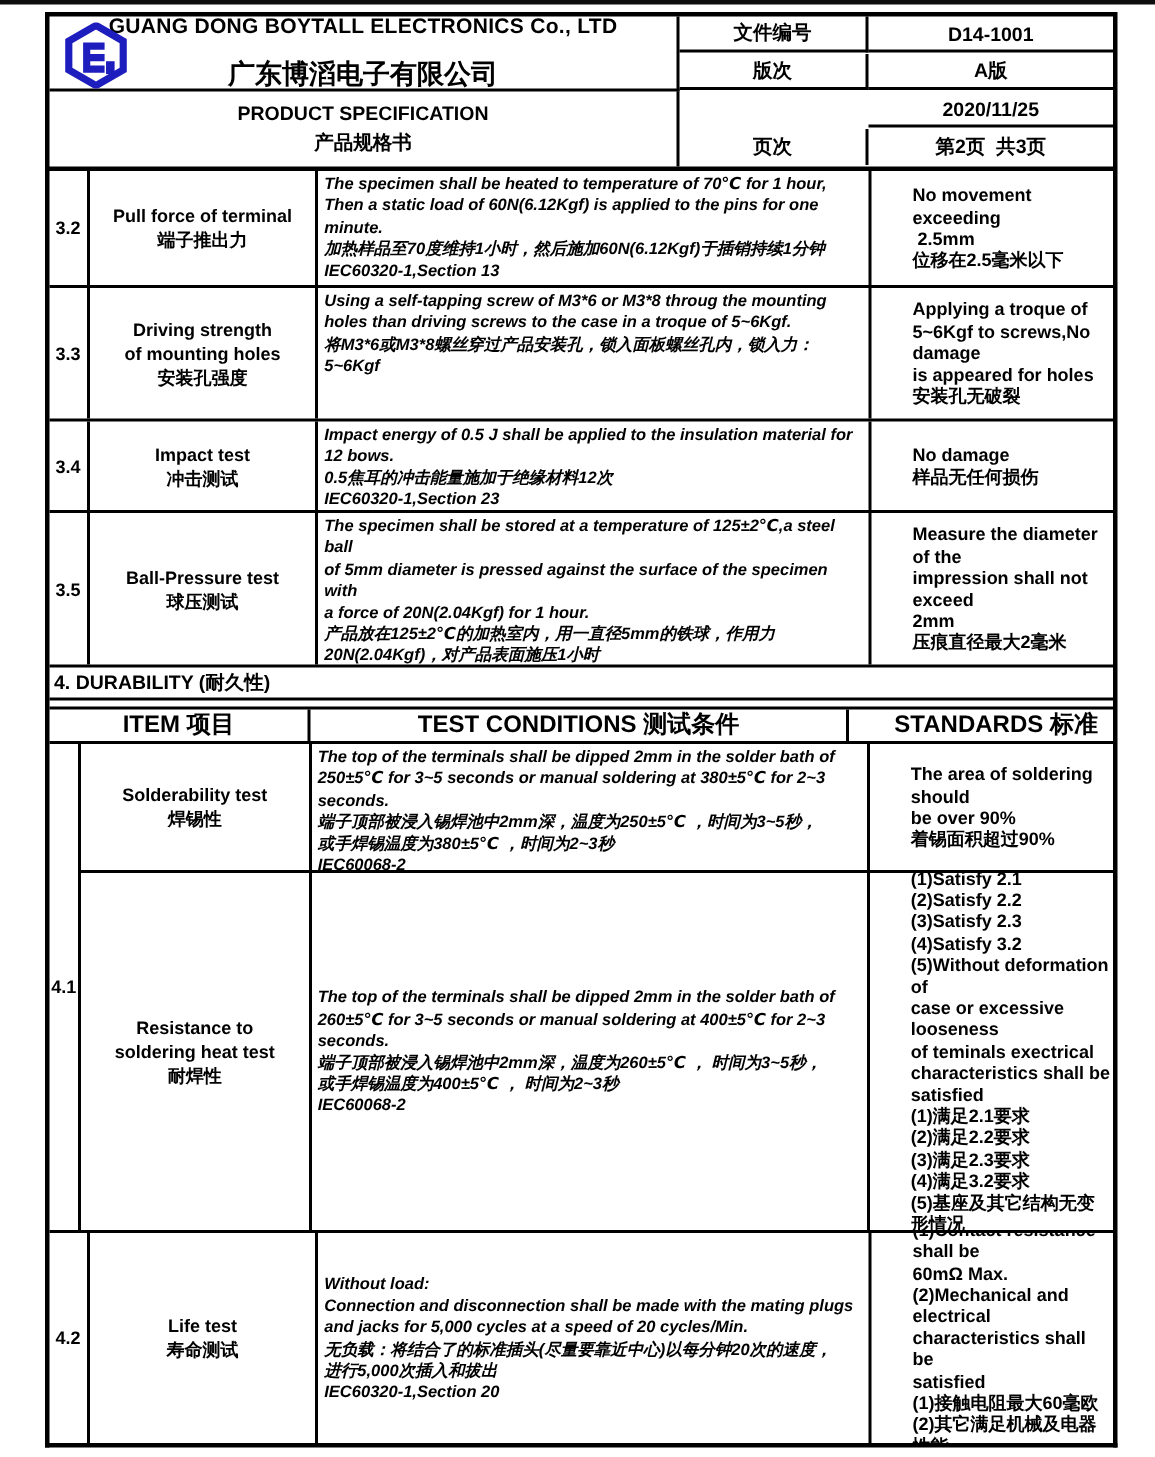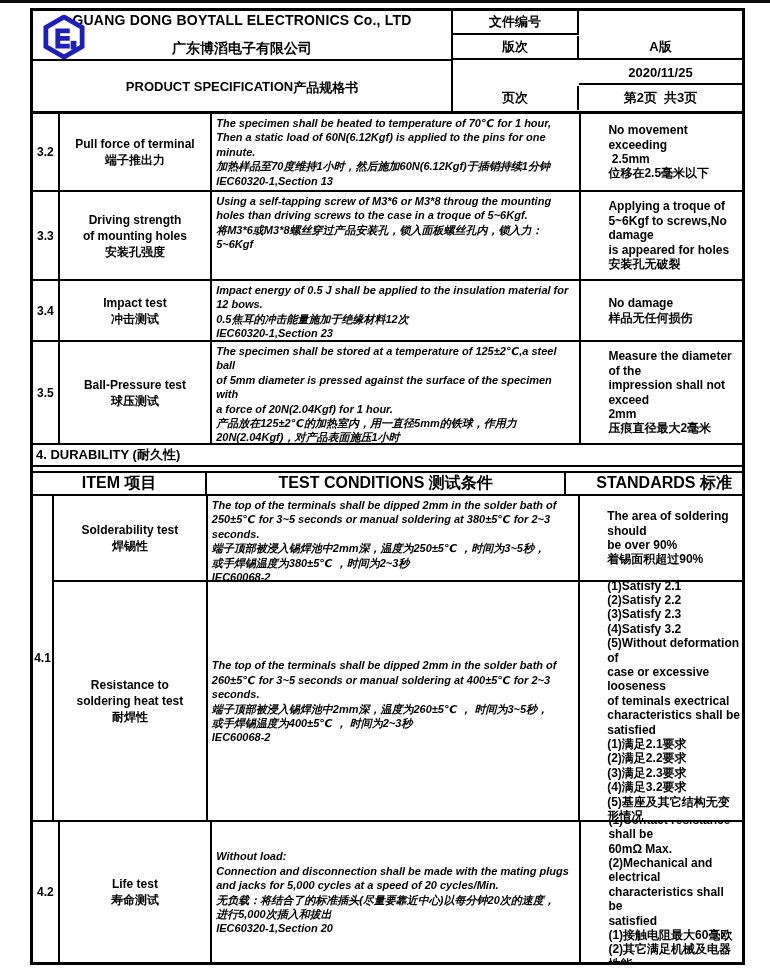--- a/index.html
+++ b/index.html
@@ -10,28 +10,28 @@
   }
   .topline{position:absolute;top:0;left:0;width:770px;height:3px;background:#0d0d0d;}
   .doc{position:absolute;left:30px;top:8px;width:715px;}
 
   
   .hdr{border:3px solid #000;display:grid;grid-template-columns:420px 126px 163px;}
   .hdr>div{box-sizing:border-box;}
   .hc-company{grid-column:1;grid-row:1/3;border-right:2px solid #000;border-bottom:2px solid #000;
     position:relative;display:flex;flex-direction:column;justify-content:center;align-items:center;height:50px;}
   .hc-spec{grid-column:1;grid-row:3/5;border-right:2px solid #000;
-    display:flex;flex-direction:row;justify-content:center;align-items:center;height:50px;}
+    display:flex;flex-direction:column;justify-content:center;align-items:center;height:50px;}
   .hl{grid-column:2;border-right:2px solid #000;border-bottom:2px solid #000;
     display:flex;align-items:center;justify-content:center;height:24px;font-size:13px;}
   .hv{grid-column:3;border-bottom:2px solid #000;display:flex;align-items:center;justify-content:center;
     height:24px;font-size:13px;white-space:pre-wrap;}
   .hl.last,.hv.last{border-bottom:none;}
   .company-en{font-size:14px;letter-spacing:0.2px;}
-  .company-cn{font-size:14px;margin-top:12px;}
+  .company-cn{font-size:18px;margin-top:12px;}
   .title-en{font-size:13px;}
   .title-cn{font-size:13px;margin-top:3px;}
   .logo{position:absolute;left:10px;top:4px;width:42px;height:44px;}
 
   
   .tbl{border:3px solid #000;border-top:none;}
   .trow{display:flex;border-bottom:2px solid #000;}
   .trow.last{border-bottom:none;}
   .cell{box-sizing:border-box;border-right:2px solid #000;white-space:pre-wrap;overflow:hidden;}
   .cell.lastc{border-right:none;padding-left:27px;}
@@ -74,20 +74,21 @@
           <polygon points="22,2 41,13 41,33 22,44 3,33 3,13" fill="none" stroke="#1e1ebe" stroke-width="5"></polygon>
           <path d="M13,14 h15 v5 h-10 v3 h10 v5 h-10 v3 h10 v5 h-15 z" fill="#1e1ebe"></path>
           <rect x="29" y="27" width="6" height="9" fill="#1e1ebe"></rect>
         </svg>
       </span>
       <div class="company-en">GUANG DONG BOYTALL ELECTRONICS Co., LTD</div>
       <div class="company-cn">广东博滔电子有限公司</div>
     </div>
 
     <div class="hl">文件编号</div>
+    <div class="hv">D14-1001</div>
 
     <div class="hl">版次</div>
     <div class="hv">A版</div>
 
     <div class="hc-spec">
       <div class="title-en">PRODUCT SPECIFICATION</div>
       <div class="title-cn">产品规格书</div>
     </div>
 
     <div class="hv">2020/11/25</div>

